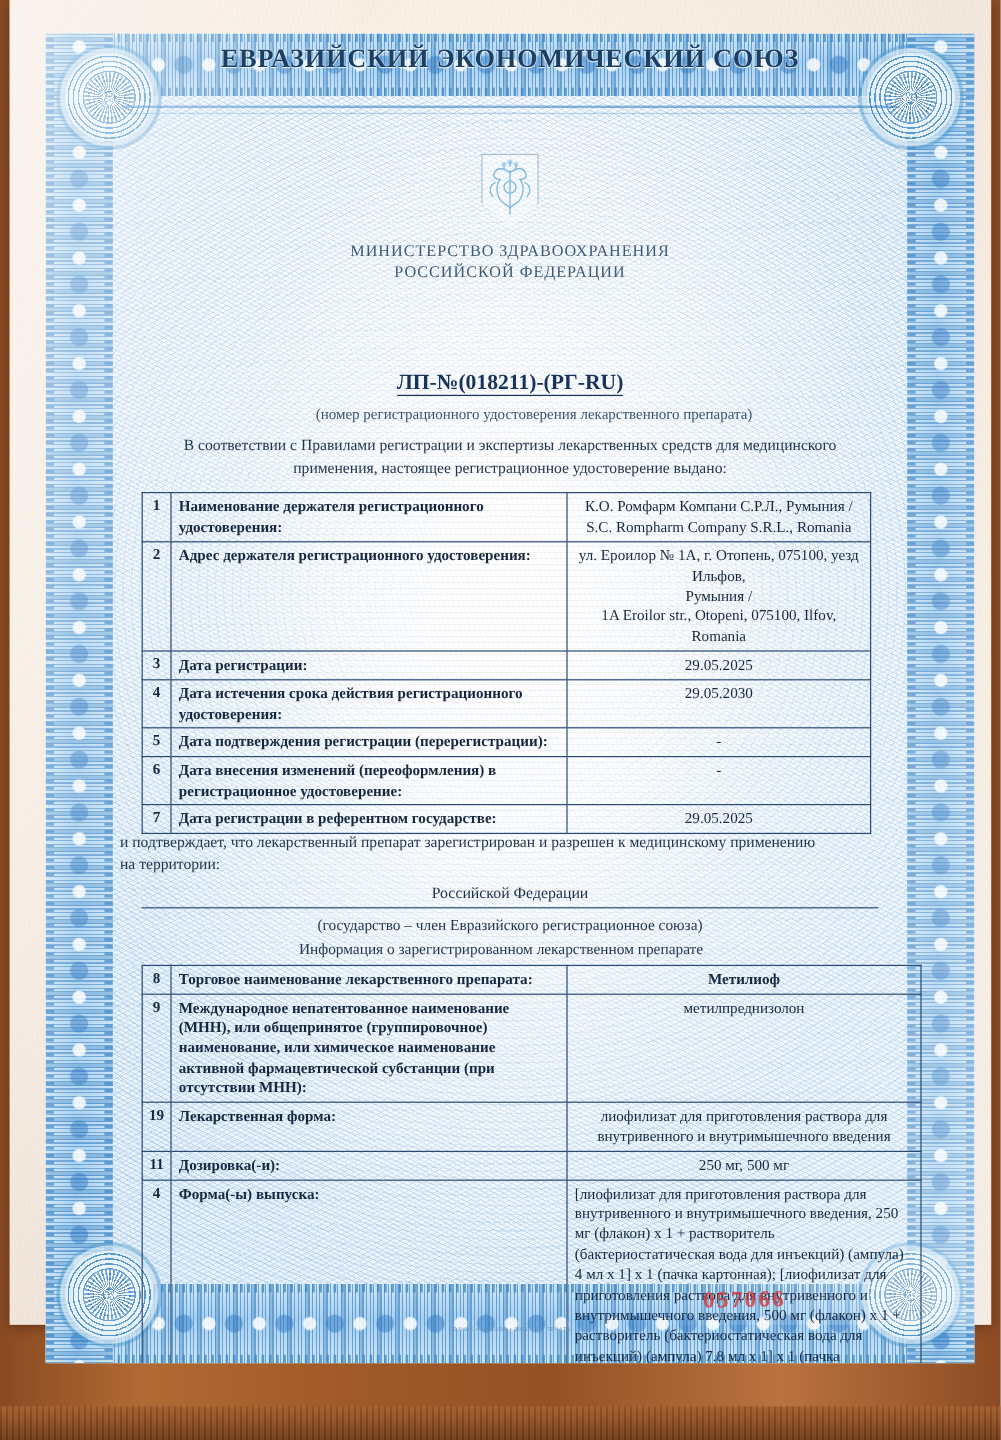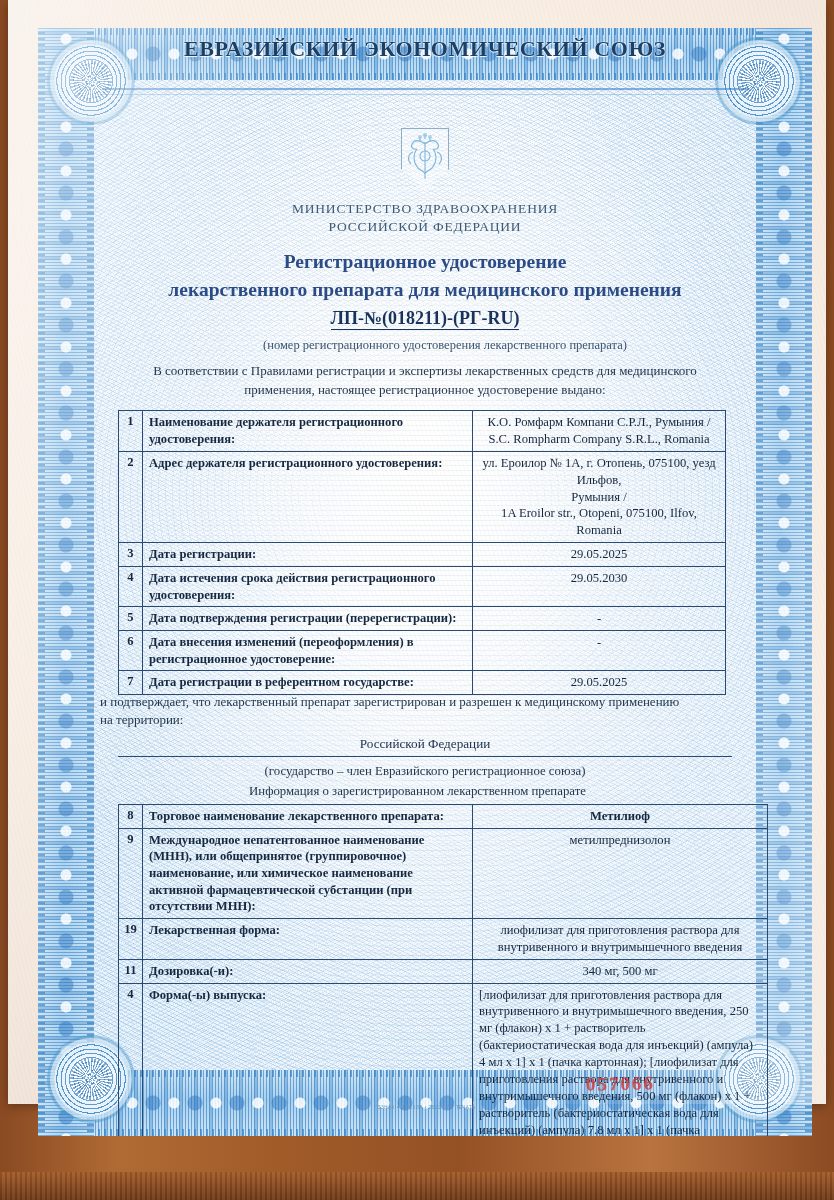--- a/index.html
+++ b/index.html
@@ -342,24 +342,20 @@
                 <circle cx="29" cy="9" r="2"></circle>
             </g>
           </svg>
         </div>
 
         <div id="ministry" class="ctr">
           <div>МИНИСТЕРСТВО ЗДРАВООХРАНЕНИЯ</div>
           <div>РОССИЙСКОЙ ФЕДЕРАЦИИ</div>
         </div>
 
-        <div id="doc-title" class="ctr">
-          <div>Регистрационное удостоверение</div>
-          <div>лекарственного препарата для медицинского применения</div>
-        </div>
 
         <div id="reg-number" class="ctr">
           <span>ЛП-№(018211)-(РГ-RU)</span>
         </div>
 
         <div id="number-caption" class="ctr">(номер регистрационного удостоверения лекарственного препарата)</div>
 
         <div id="preamble" class="ctr">
           <div>В соответствии с Правилами регистрации и экспертизы лекарственных средств для медицинского</div>
           <div>применения, настоящее регистрационное удостоверение выдано:</div>
@@ -427,21 +423,21 @@
                 <td class="val">метилпреднизолон</td>
               </tr>
               <tr>
                 <td class="num">19</td>
                 <td class="lbl">Лекарственная форма:</td>
                 <td class="val">лиофилизат для приготовления раствора для внутривенного и внутримышечного введения</td>
               </tr>
               <tr>
                 <td class="num">11</td>
                 <td class="lbl">Дозировка(-и):</td>
-                <td class="val">340 мг, 500 мг</td>
+                <td class="val">250 мг, 500 мг</td>
               </tr>
               <tr>
                 <td class="num">4</td>
                 <td class="lbl">Форма(-ы) выпуска:</td>
                 <td class="val left">[лиофилизат для приготовления раствора для внутривенного и внутримышечного введения, 250 мг (флакон) х 1 + растворитель (бактериостатическая вода для инъекций) (ампула) 4 мл х 1] х 1 (пачка картонная); [лиофилизат для приготовления раствора для внутривенного и внутримышечного введения, 500 мг (флакон) х 1 + растворитель (бактериостатическая вода для инъекций) (ампула) 7.8 мл х 1] х 1 (пачка картонная)</td>
               </tr>
             </tbody>
         </table>
 
       </div>

